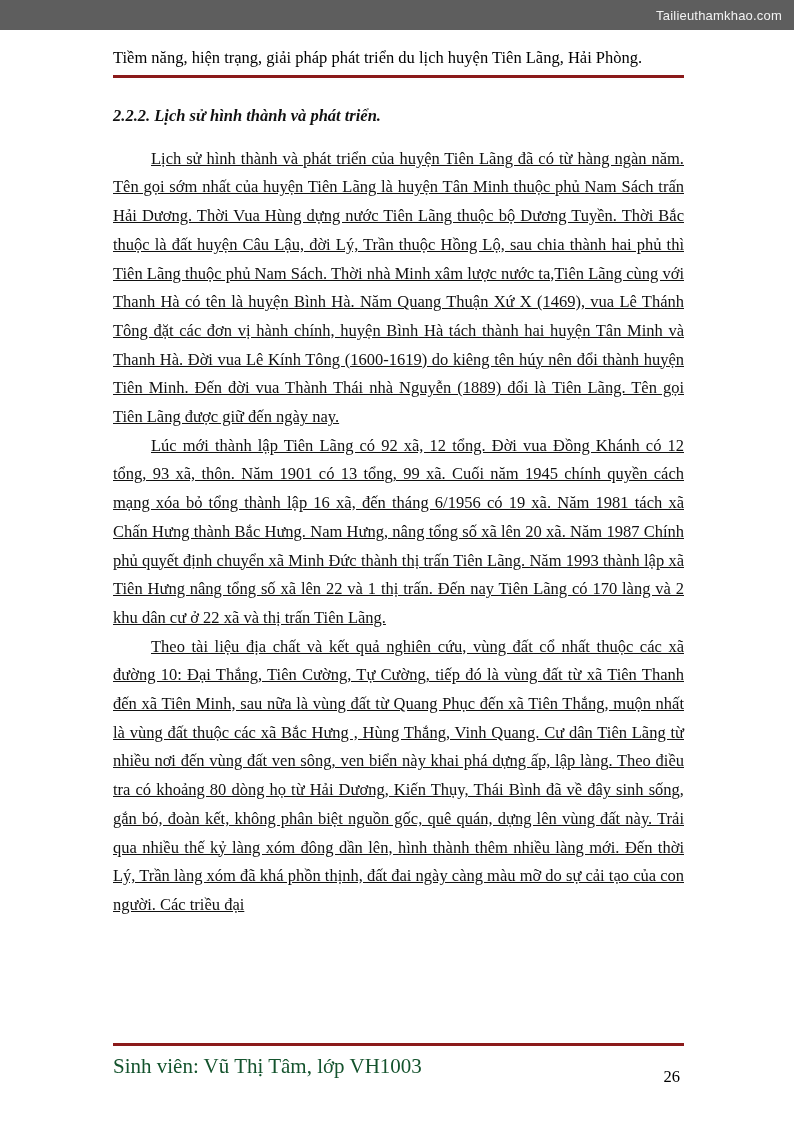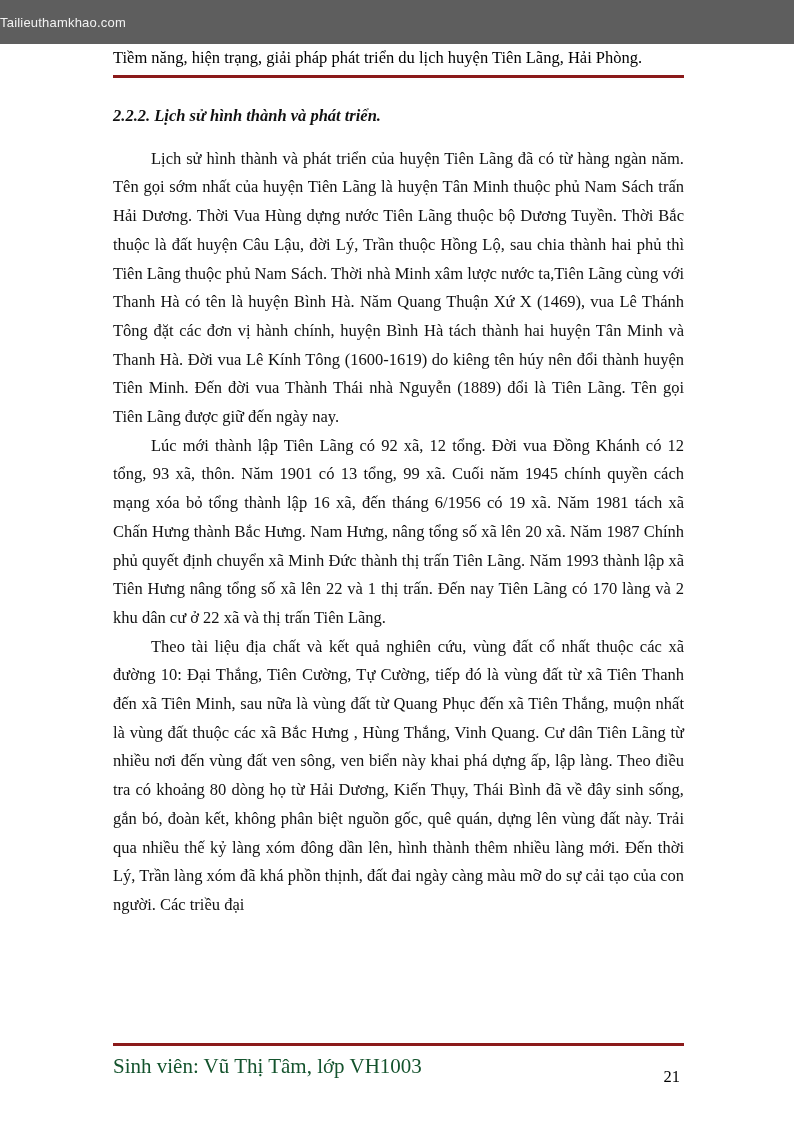--- a/index.html
+++ b/index.html
@@ -11,23 +11,23 @@
     font-family: "Liberation Serif", serif;
     color: #111;
   }
   .page {
     position: absolute; inset: 0;
     background: #ffffff;
     overflow: hidden;
   }
   .top-bar {
     position: absolute; top: 0; left: 0; right: 0;
-    height: 44px;
+    height: 30px;
     background: var(--watermark_bg, #5e5e5e);
-    display: flex; align-items: center; 
+    display: flex; align-items: center; justify-content: flex-end;
     padding-right: 12px;
     font-family: "Liberation Sans", sans-serif;
     font-size: 13px;
     color: #f2f2f2;
     letter-spacing: 0.2px;
   }
   .content {
     position: absolute;
     left: 113px; right: 110px; top: 30px;
   }
@@ -51,20 +51,21 @@
   .section-heading {
     font-size: 16.5px;
     font-weight: bold;
     font-style: italic;
     line-height: 28.7px;
     margin-bottom: 14px;
   }
   .para {
     text-indent: 38px;
     text-align: justify;
+    text-decoration: underline;
   }
   .footer {
     position: absolute;
     left: 113px; right: 110px;
     top: 1043px;
   }
   .footer-rule {
     height: 3px;
     background: var(--accent, #8b1a1a);
   }
@@ -104,16 +105,16 @@
 
       <p class="para">Lúc mới thành lập Tiên Lãng có 92 xã, 12 tổng. Đời vua Đồng Khánh có 12 tổng, 93 xã, thôn. Năm 1901 có 13 tổng, 99 xã. Cuối năm 1945 chính quyền cách mạng xóa bỏ tổng thành lập 16 xã, đến tháng 6/1956 có 19 xã. Năm 1981 tách xã Chấn Hưng thành Bắc Hưng. Nam Hưng, nâng tổng số xã lên 20 xã. Năm 1987 Chính phủ quyết định chuyển xã Minh Đức thành thị trấn Tiên Lãng. Năm 1993 thành lập xã Tiên Hưng nâng tổng số xã lên 22 và 1 thị trấn. Đến nay Tiên Lãng có 170 làng và 2 khu dân cư ở 22 xã và thị trấn Tiên Lãng.</p>
 
       <p class="para">Theo tài liệu địa chất và kết quả nghiên cứu, vùng đất cổ nhất thuộc các xã đường 10: Đại Thắng, Tiên Cường, Tự Cường, tiếp đó là vùng đất từ xã Tiên Thanh đến xã Tiên Minh, sau nữa là vùng đất từ Quang Phục đến xã Tiên Thắng, muộn nhất là vùng đất thuộc các xã Bắc Hưng , Hùng Thắng, Vinh Quang. Cư dân Tiên Lãng từ nhiều nơi đến vùng đất ven sông, ven biển này khai phá dựng ấp, lập làng. Theo điều tra có khoảng 80 dòng họ từ Hải Dương, Kiến Thụy, Thái Bình đã về đây sinh sống, gắn bó, đoàn kết, không phân biệt nguồn gốc, quê quán, dựng lên vùng đất này. Trải qua nhiều thế kỷ làng xóm đông dần lên, hình thành thêm nhiều làng mới. Đến thời Lý, Trần làng xóm đã khá phồn thịnh, đất đai ngày càng màu mỡ do sự cải tạo của con người. Các triều đại</p>
     </div>
   </div>
 
   <div class="footer">
     <div class="footer-rule"></div>
     <span class="footer-author">Sinh viên: Vũ Thị Tâm, lớp VH1003</span>
-    <span class="page-number">21</span>
+    <span class="page-number">26</span>
   </div>
 
 </div>
 
 </body></html>

